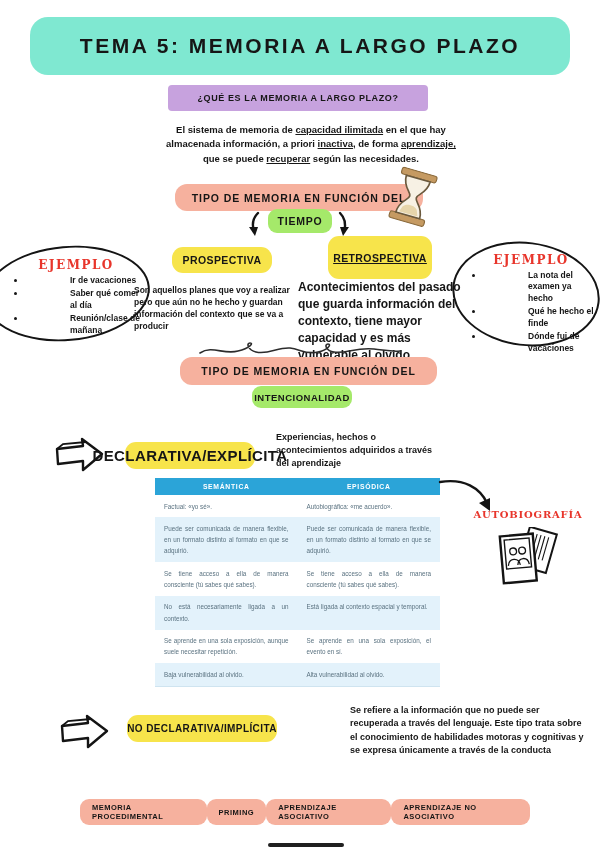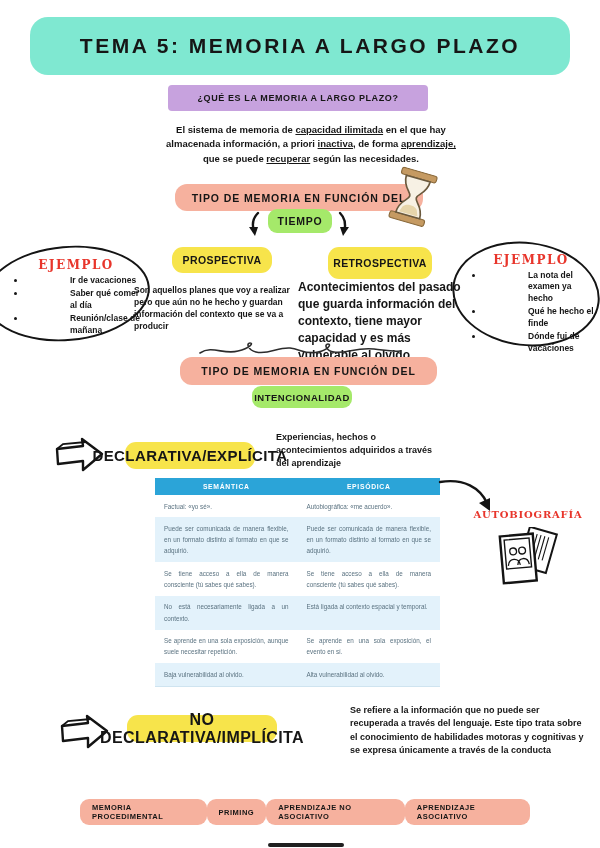--- a/index.html
+++ b/index.html
@@ -23,23 +23,23 @@
     font-size:10.5px; letter-spacing:0.9px; }
   .banner-tiempo { left:175px; top:184px; width:248px; height:27px; }
   .banner-int { left:180px; top:357px; width:257px; height:28px; }
 
   .chip-green { background:var(--green,#a5e96a); border-radius:9px; font-weight:bold; }
   .chip-tiempo { left:268px; top:209px; width:64px; height:24px; font-size:10.5px; letter-spacing:0.8px; }
   .chip-int { left:252px; top:386px; width:100px; height:22px; font-size:9.5px; letter-spacing:0.5px; }
 
   .chip-yellow { background:var(--yellow,#f7e44b); border-radius:11px; font-weight:bold; letter-spacing:0.4px; }
   .chip-prospectiva { left:172px; top:247px; width:100px; height:26px; font-size:10.5px; }
-  .chip-retrospectiva { left:328px; top:247px; width:104px; height:32px; font-size:10.5px; }
+  .chip-retrospectiva { left:328px; top:236px; width:104px; height:43px; font-size:10.5px;text-decoration:underline; }
   .chip-declarativa { left:125px; top:442px; width:130px; height:27px; font-size:15px; }
-  .chip-nodeclarativa { left:127px; top:715px; width:150px; height:27px; font-size:16px; }
+  .chip-nodeclarativa { left:127px; top:715px; width:150px; height:27px; font-size:10px; }
 
   .small-par { text-align:left; font-weight:bold; line-height:1.42; }
   .prospectiva-text { left:134px; top:284px; width:172px; font-size:8.5px; }
   .retrospectiva-text { left:298px; top:279px; width:166px; font-size:12px; }
   .declarativa-text { left:276px; top:431px; width:168px; font-size:9px; }
   .nodeclarativa-text { left:350px; top:704px; width:240px; font-size:9px; line-height:1.48; }
 
   .ellipse { border:2.6px solid #141414; border-radius:50%; }
   .ellipse-left { left:-16px; top:246px; width:166px; height:95px; transform:rotate(-5deg); }
   .ellipse-right { left:452px; top:242px; width:148px; height:104px; transform:rotate(7deg); }
@@ -221,19 +221,19 @@
       <path d="M4,15 L10,10 L33,8" fill="none" stroke="#141414" stroke-width="1.8" stroke-linecap="round"></path>
     </svg>
   </div>
 
   <div class="abs center chip-yellow chip-nodeclarativa">NO DECLARATIVA/IMPLÍCITA</div>
   <p class="abs small-par nodeclarativa-text">Se refiere a la información que no puede ser recuperada a través del lenguaje. Este tipo trata sobre el conocimiento de habilidades motoras y cognitivas y se expresa únicamente a través de la conducta</p>
 
   <div class="abs bottom-chips">
       <div class="type-chip">MEMORIA PROCEDIMENTAL</div>
       <div class="type-chip">PRIMING</div>
+      <div class="type-chip">APRENDIZAJE ASOCIATIVO</div>
       <div class="type-chip">APRENDIZAJE NO ASOCIATIVO</div>
-      <div class="type-chip">APRENDIZAJE ASOCIATIVO</div>
     </div>
 
   <div class="abs bottom-bar"></div>
 
 </div>
 
 </body></html>

